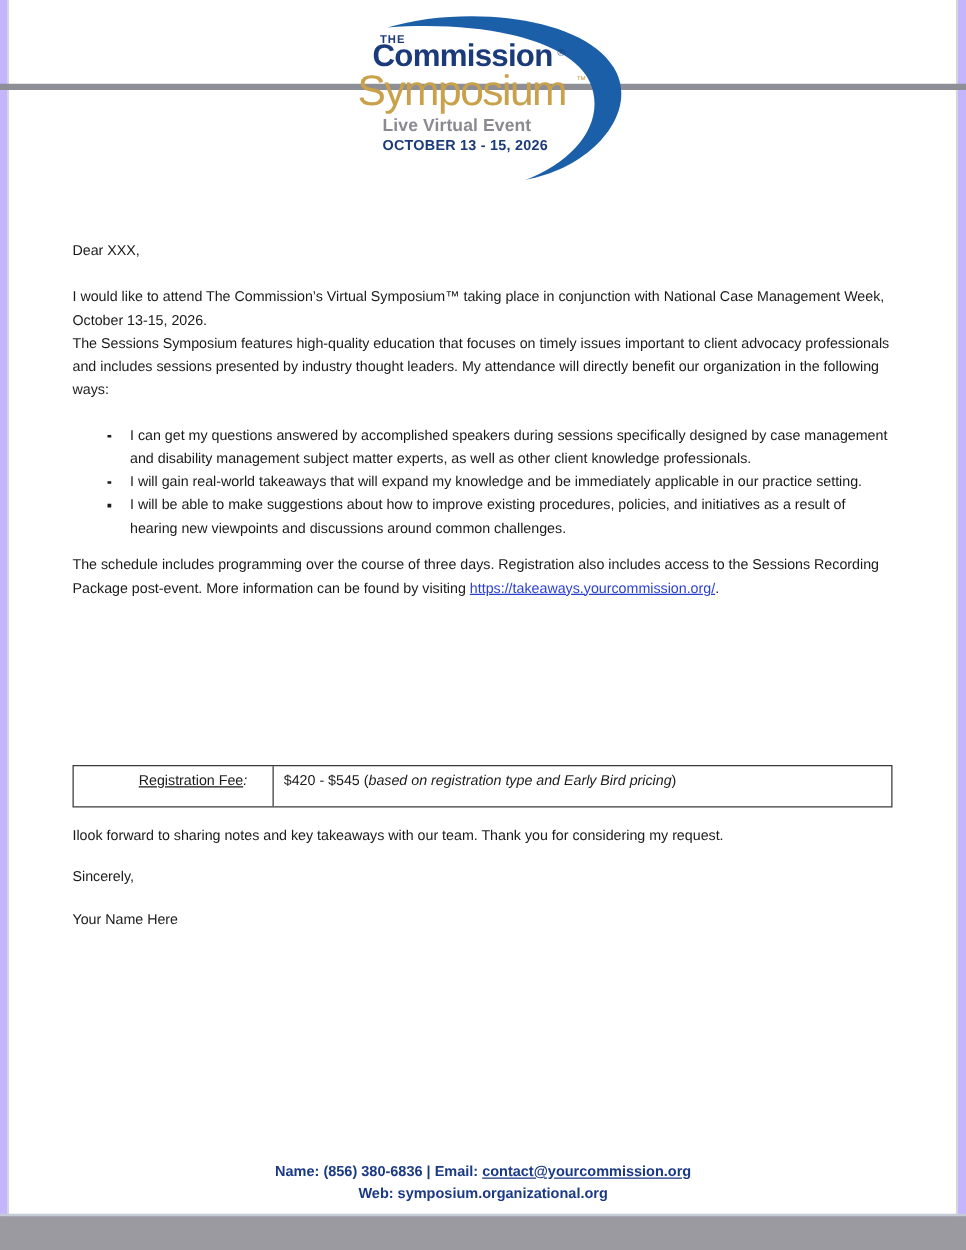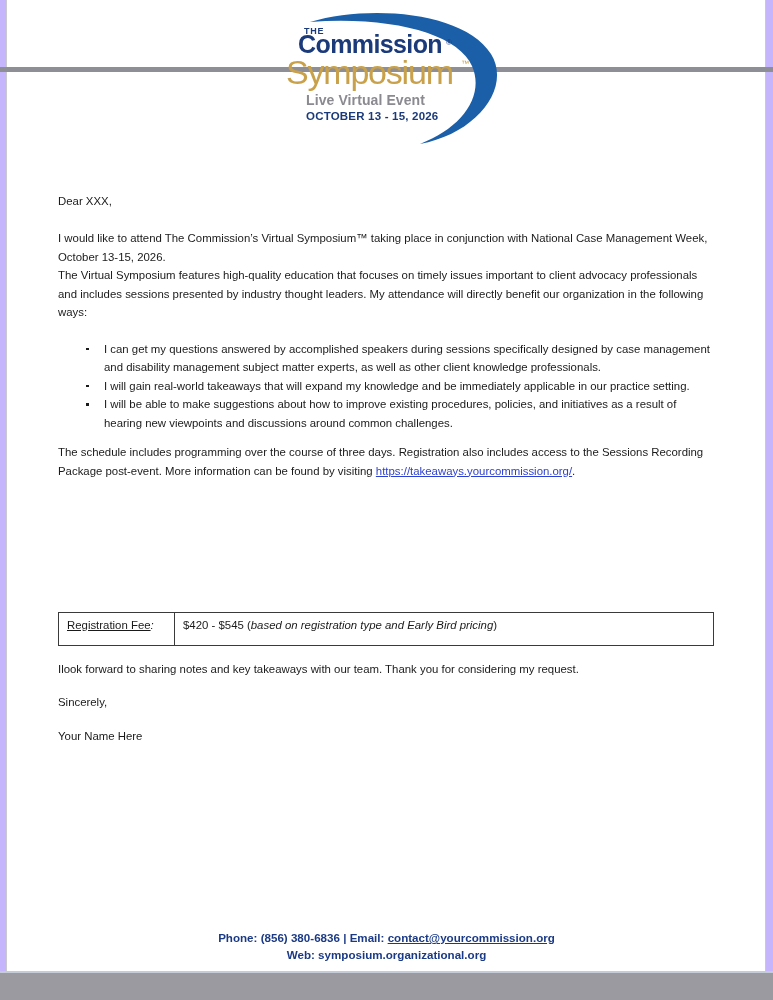--- a/index.html
+++ b/index.html
@@ -133,20 +133,21 @@
   
   .fee-table {
     position: absolute;
     left: 58px;
     top: 612px;
     width: 656px;
     height: 34px;
     border: 1.2px solid #3a3a3a;
     box-sizing: border-box;
     display: flex;
+    padding-left: 44px;
   }
   .fee-label-cell {
     width: 116px;
     border-right: 1.2px solid #3a3a3a;
     box-sizing: border-box;
     display: flex;
     align-items: flex-start;
     padding: 6px 0 0 8px;
     font-size: 11.4px;
     color: #1a1a1a;
@@ -229,21 +230,21 @@
       <text x="26" y="112" font-family="'Liberation Sans', sans-serif" font-size="11.5" font-weight="bold" letter-spacing="0.2" fill="#1B3A7A">OCTOBER 13 - 15, 2026</text>
     </svg>
   </div>
 
   <div class="doc-body">
 
     <p class="p-salutation">Dear XXX,</p>
 
     <p class="p-intro">I would like to attend The Commission’s Virtual Symposium™ taking place in conjunction with National Case Management Week, October 13-15, 2026.</p>
 
-    <p class="p-features">The Virtual Symposium features high-quality education that focuses on timely issues important to client advocacy professionals and includes sessions presented by industry thought leaders. My attendance will directly benefit our organization in the following ways:</p>
+    <p class="p-features">The Sessions Symposium features high-quality education that focuses on timely issues important to client advocacy professionals and includes sessions presented by industry thought leaders. My attendance will directly benefit our organization in the following ways:</p>
 
     <ul class="benefits">
       <li>I can get my questions answered by accomplished speakers during sessions specifically designed by case management and disability management subject matter experts, as well as other client knowledge professionals.</li>
       <li>I will gain real-world takeaways that will expand my knowledge and be immediately applicable in our practice setting.</li>
       <li>I will be able to make suggestions about how to improve existing procedures, policies, and initiatives as a result of hearing new viewpoints and discussions around common challenges.</li>
     </ul>
 
     <p class="p-schedule"><span>The schedule includes programming over the course of three days. Registration also includes access to the Sessions Recording Package post-event. More information can be found by visiting </span><a class="link" href="#">https://takeaways.yourcommission.org/</a><span>.</span></p>
 
   </div>
@@ -260,19 +261,19 @@
       </div>
   </div>
 
   <div class="signoff">
     <p>Ilook forward to sharing notes and key takeaways with our team. Thank you for considering my request.</p>
     <p>Sincerely,</p>
     <p>Your Name Here</p>
   </div>
 
   <div class="doc-footer">
-    <div><span>Phone: </span><span>(856) 380-6836</span><span> | </span><span>Email: </span><a class="mail" href="#">contact@yourcommission.org</a></div>
+    <div><span>Name: </span><span>(856) 380-6836</span><span> | </span><span>Email: </span><a class="mail" href="#">contact@yourcommission.org</a></div>
     <div>Web: symposium.organizational.org</div>
   </div>
 
   <div class="bottom-hairline"></div>
   <div class="bottom-band"></div>
 </div>
 
 </body></html>

